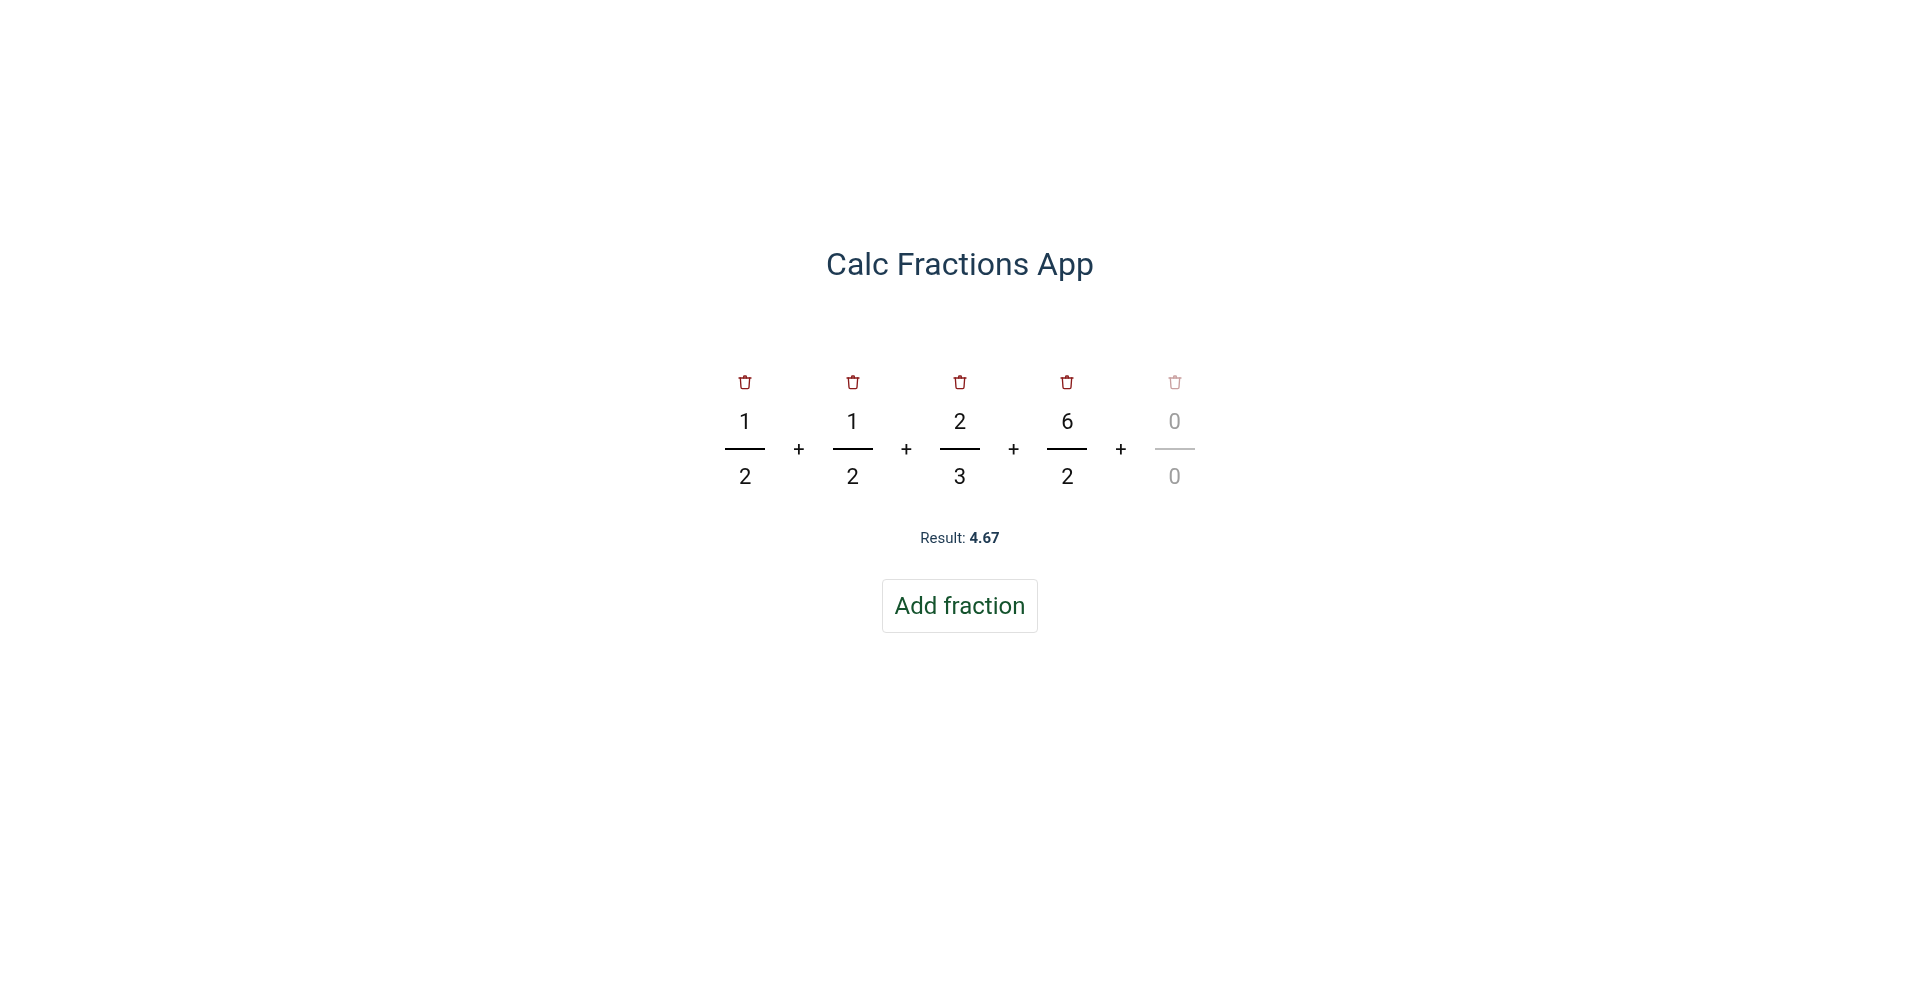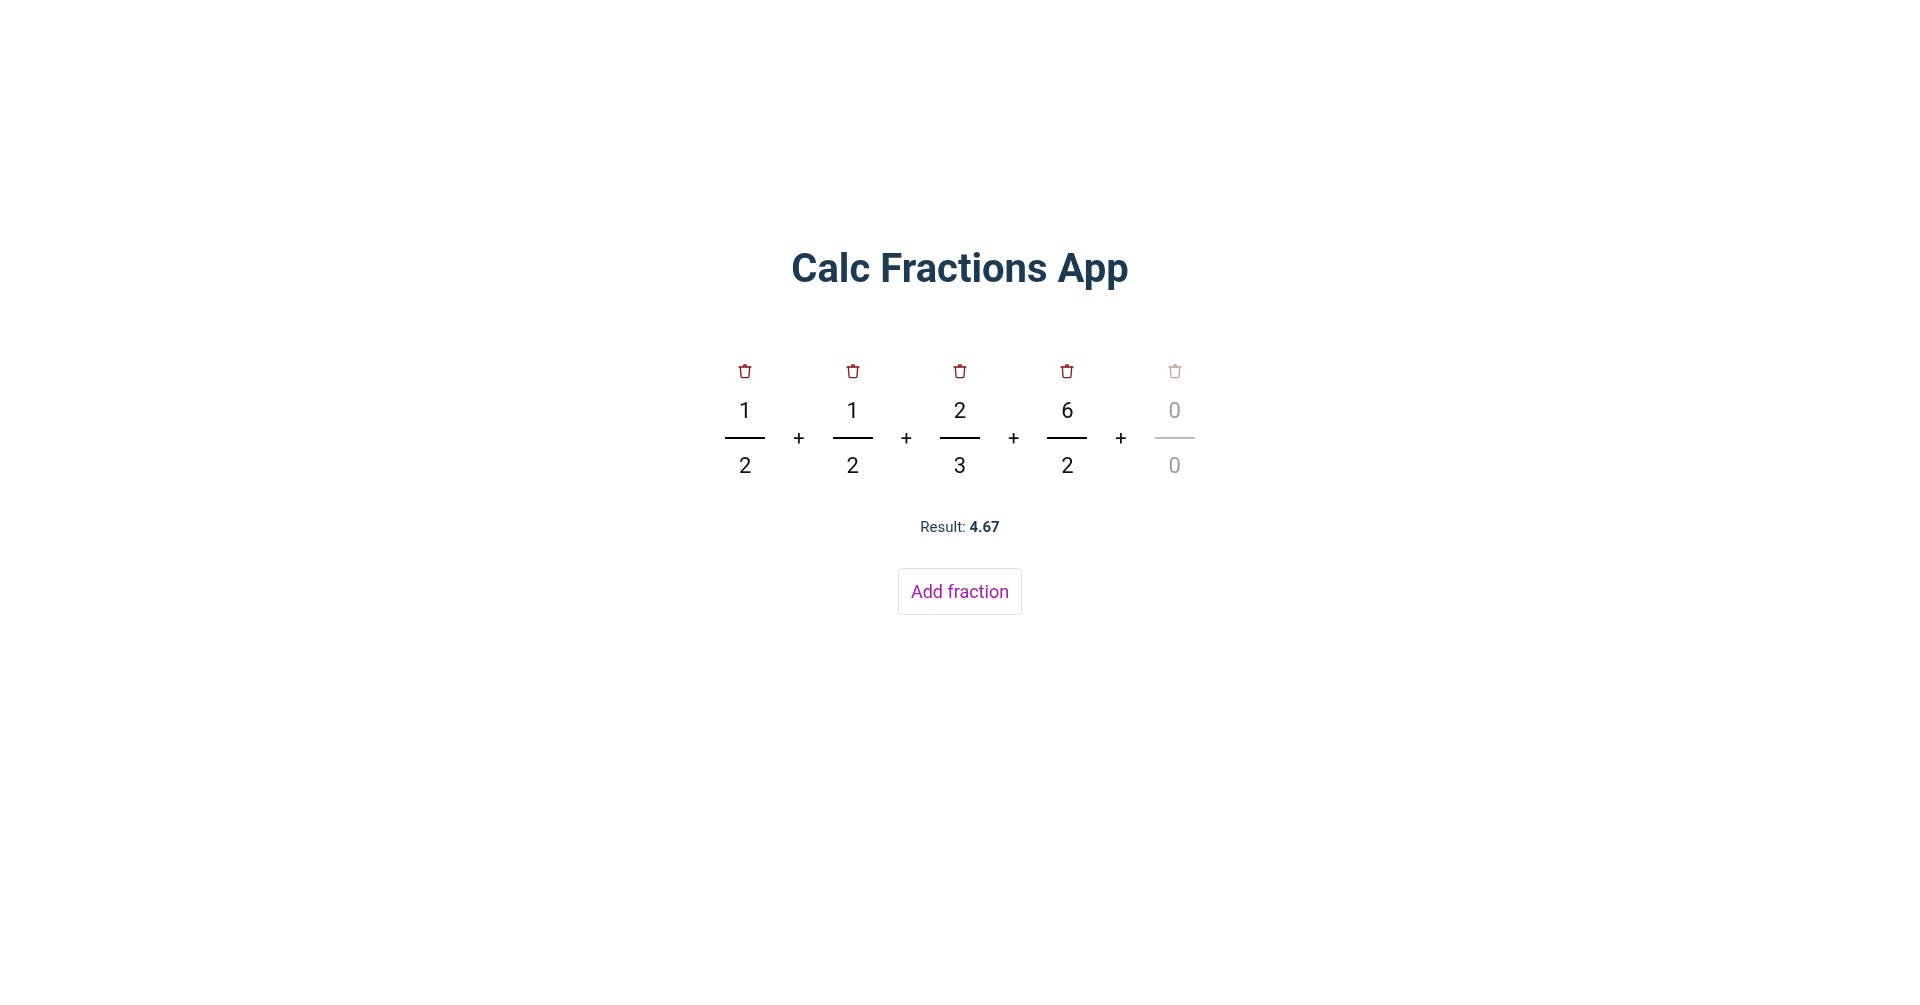--- a/index.html
+++ b/index.html
@@ -12,23 +12,23 @@
       width: 1920px;
       height: 1005px;
       background: #fff;
       display: flex;
       flex-direction: column;
       align-items: center;
       padding-top: 245px;
     }
     .title {
       color: #1e3a52;
-      font-size: 40px;
-      font-weight: 700;
-      margin-bottom: 70px;
+      font-size: 32px;
+      font-weight: 400;
+      margin-bottom: 90px;
     }
     .fractions-row {
       display: flex;
       align-items: center;
       gap: 28px;
       margin-bottom: 40px;
     }
     .fraction {
       display: flex;
       flex-direction: column;
@@ -81,22 +81,22 @@
     }
     .result-value {
       font-weight: 700;
       color: #1e3a52;
     }
     .add-btn {
       background: #fff;
       border: 1px solid #e0e0e0;
       border-radius: 4px;
       padding: 12px 12px;
-      font-size: 18px;
-      color: #a21caf;
+      font-size: 24px;
+      color: #14532d;
       cursor: pointer;
       font-family: inherit;
     }
   </style>
 </head>
 <body>
 
 <h1 class="title">Calc Fractions App</h1>
 
 <div class="fractions-row" id="fractions-row">

